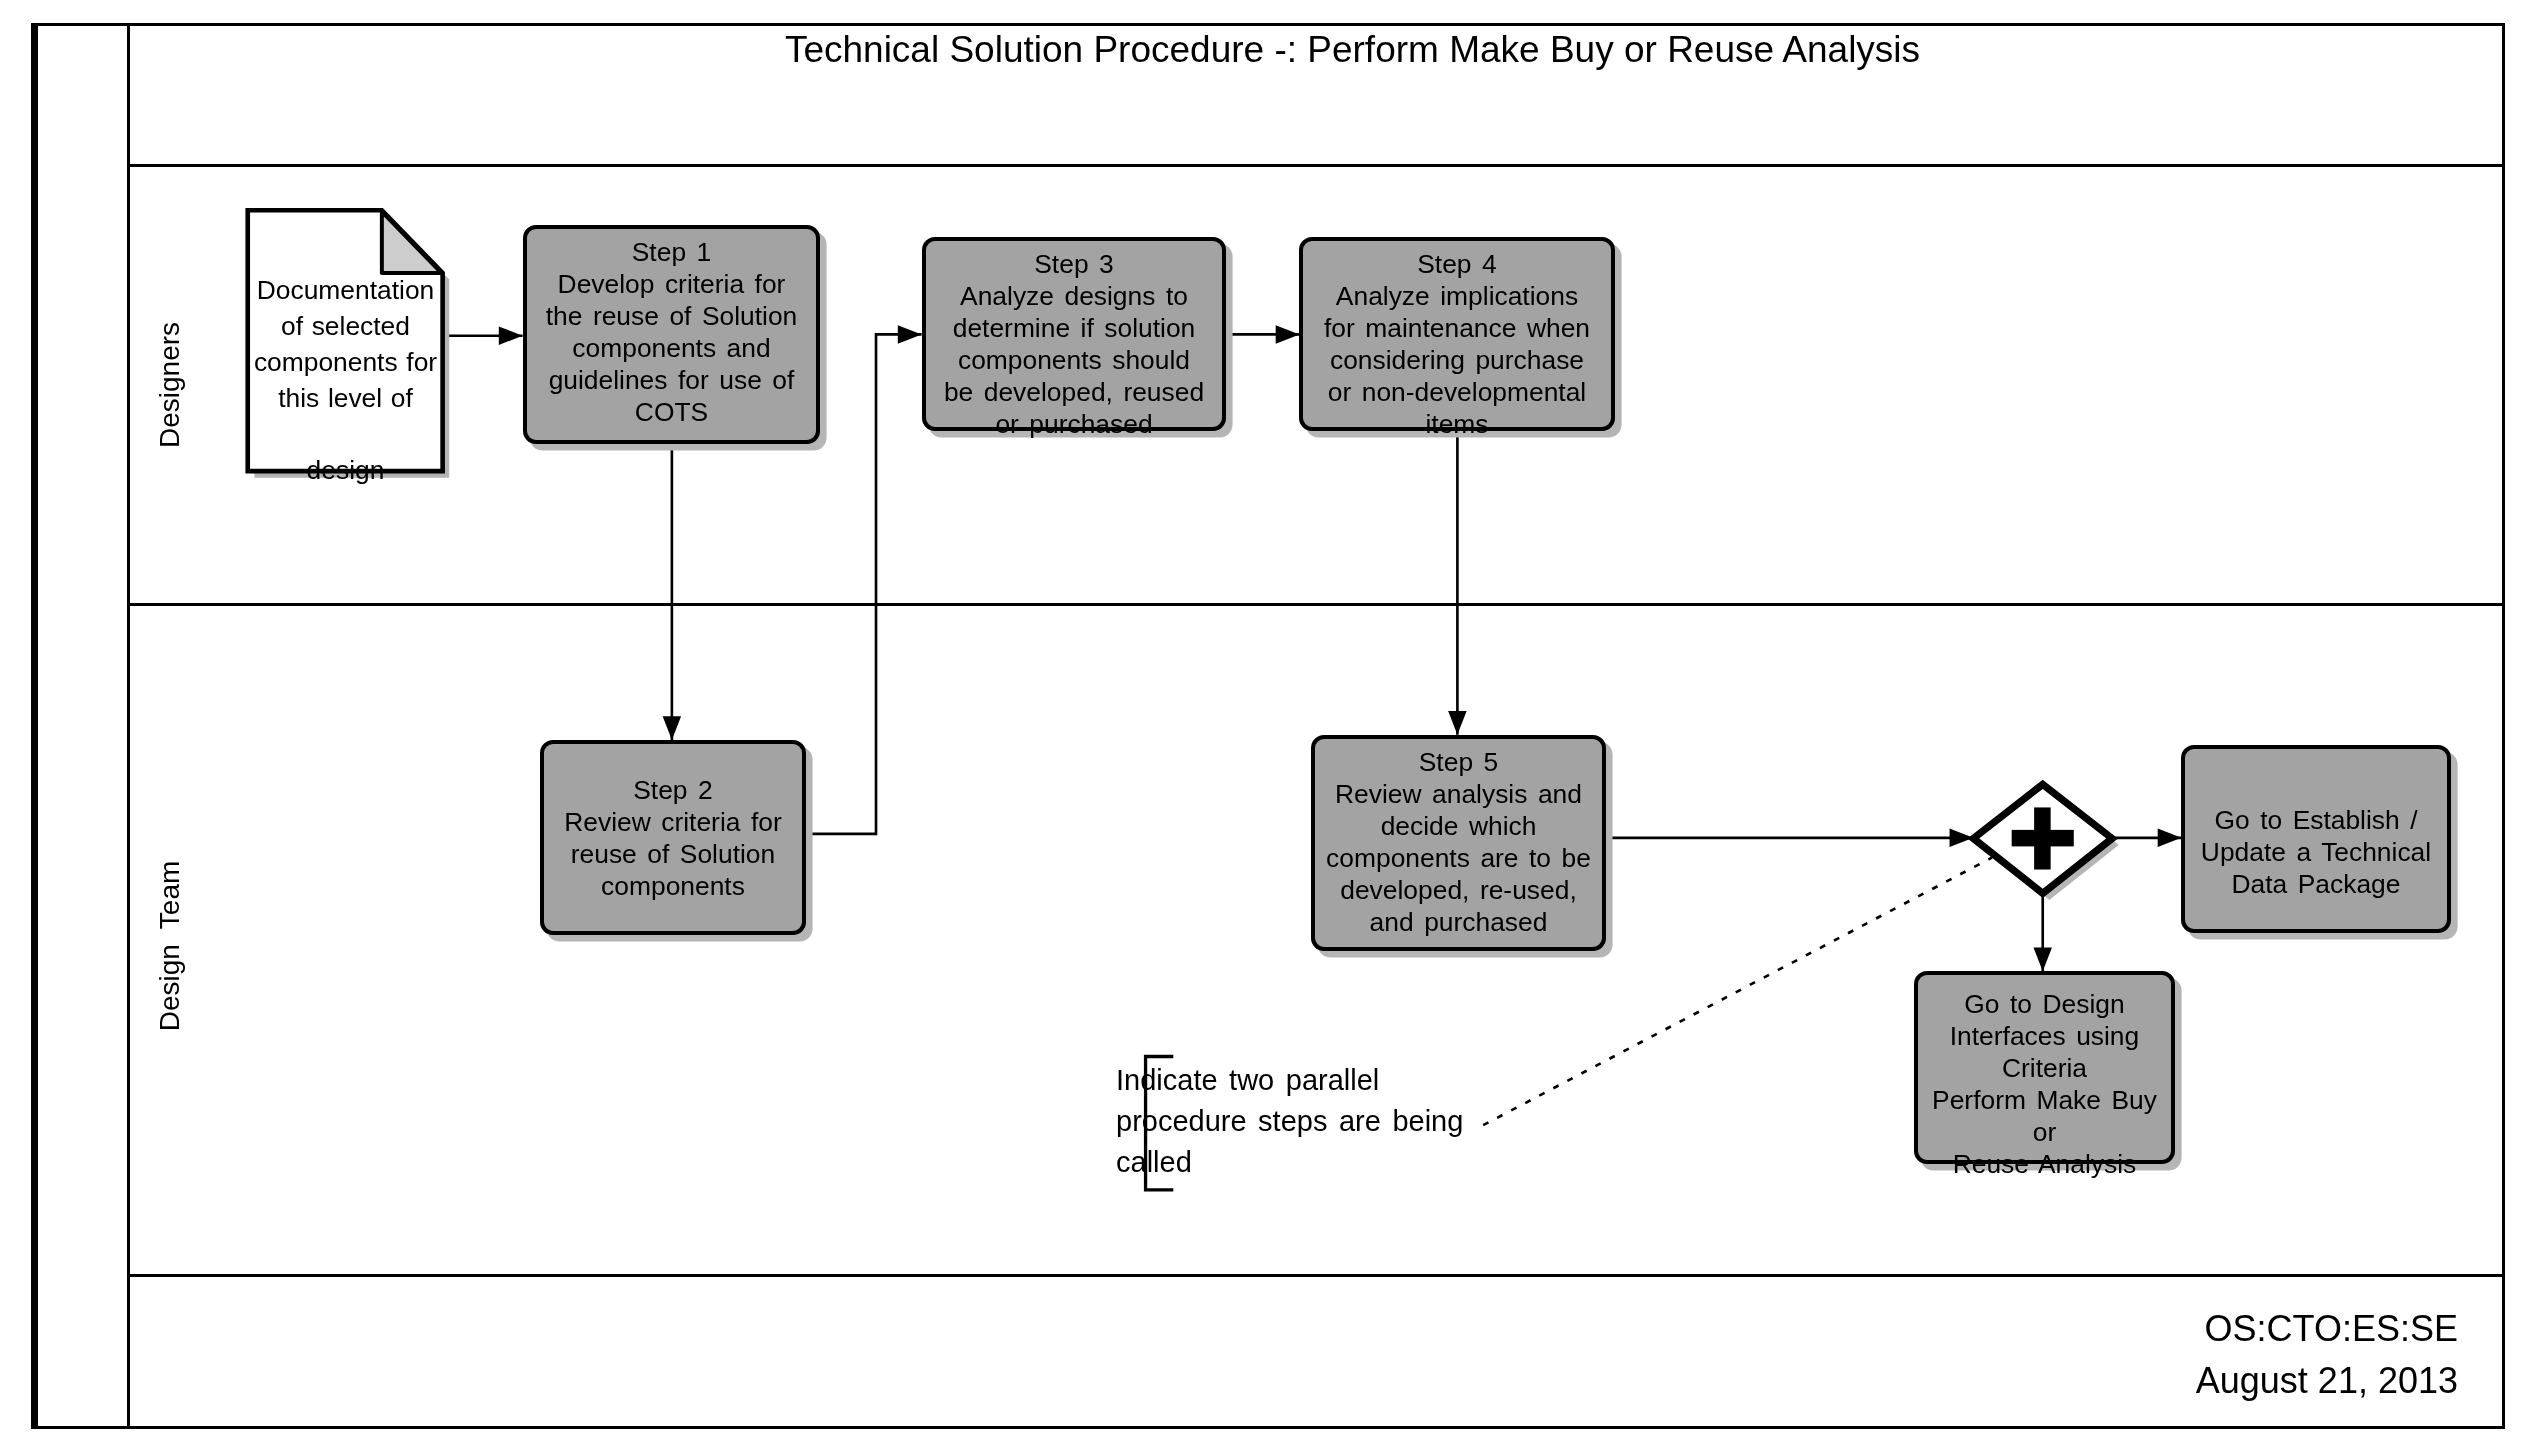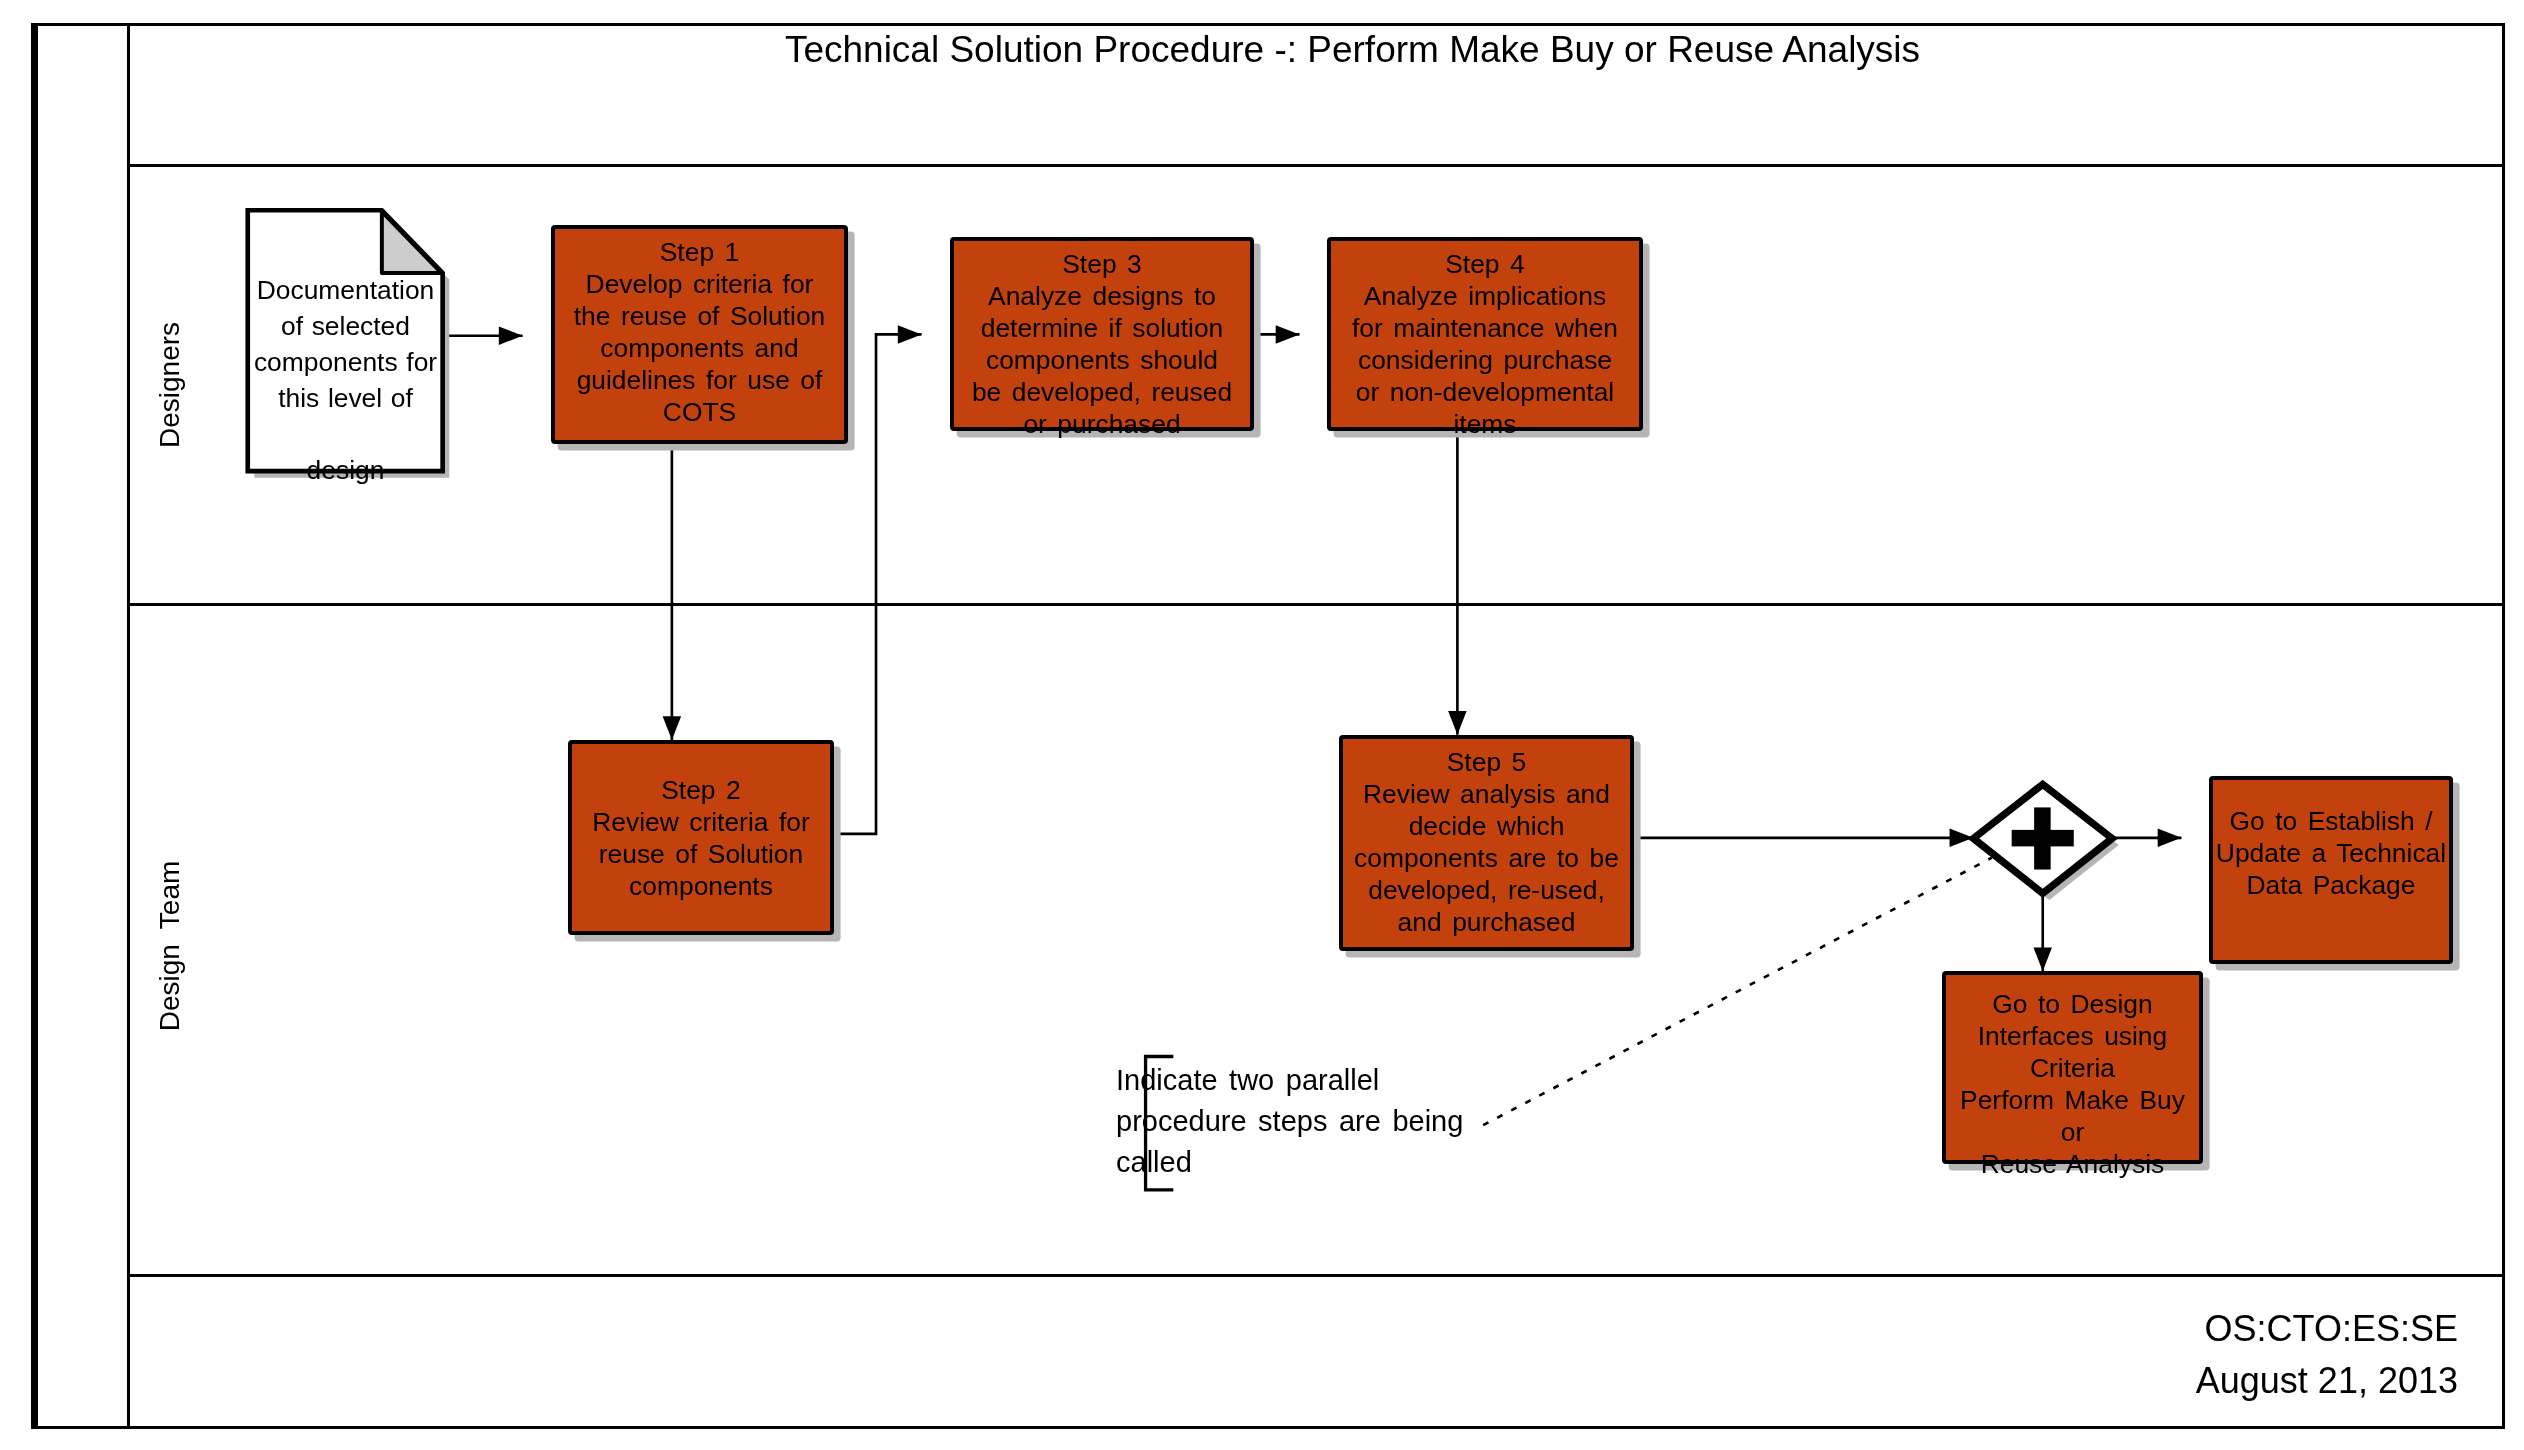--- a/index.html
+++ b/index.html
@@ -1,23 +1,23 @@
 <!DOCTYPE html>
 <html style="font-size:10.6px"><head>
 <meta charset="utf-8">
 <style>
   html,body{margin:0;padding:0;background:#ffffff;}
   .page{position:relative;width:2525px;height:1451px;background:#ffffff;overflow:hidden;
         font-family:"Liberation Sans","DejaVu Sans",sans-serif;color:#000;}
   .line{position:absolute;background:#000;}
   .svg-overlay{position:absolute;left:0;top:0;z-index:1;}
-  .node{position:absolute;z-index:2;box-sizing:border-box;background:#c2410c;
-        border:4.6px solid #000;border-radius:4px;
+  .node{position:absolute;z-index:2;box-sizing:border-box;background:#a3a3a3;
+        border:4.6px solid #000;border-radius:13px;
         box-shadow:6.6px 6.6px 0 0 #b5b5b5;
-        display:flex;justify-content:center;align-items:flex-start;margin-left:28px;}
+        display:flex;justify-content:center;align-items:flex-start;}
   .node-text{white-space:pre-line;text-align:center;font-size:26.4px;line-height:32px;
              word-spacing:0.12em;}
   .doc-text{position:absolute;z-index:3;white-space:pre-line;text-align:center;
             font-size:26.4px;line-height:36px;word-spacing:0.05em;}
   .title{position:absolute;left:127px;top:29px;width:2451px;text-align:center;
          font-size:37px;z-index:2;}
   .lane-label{position:absolute;z-index:2;font-size:28px;white-space:pre;
               transform:translate(-50%,-50%) rotate(-90deg);}
   .annotation{position:absolute;left:1116px;top:1060px;width:396px;z-index:2;
               font-size:29px;line-height:41px;white-space:pre-line;
@@ -123,21 +123,21 @@
 
   <div class="node pt10" style="left:1311px;top:735px;width:295px;height:216px;">
     <div class="node-text">Step 5
 Review analysis and
 decide which
 components are to be
 developed, re-used,
 and purchased</div>
   </div>
 
-  <div class="node pt35" style="left:2181px;top:776px;width:244px;height:188px;">
+  <div class="node pt35" style="left:2181px;top:745px;width:270px;height:188px;align-items:center;">
     <div class="node-text">Go to Establish /
 Update a Technical
 Data Package</div>
   </div>
 
   <div class="node pt20" style="left:1914px;top:971px;width:261px;height:193px;">
     <div class="node-text">Go to  Design
 Interfaces using
 Criteria
 Perform Make Buy or

